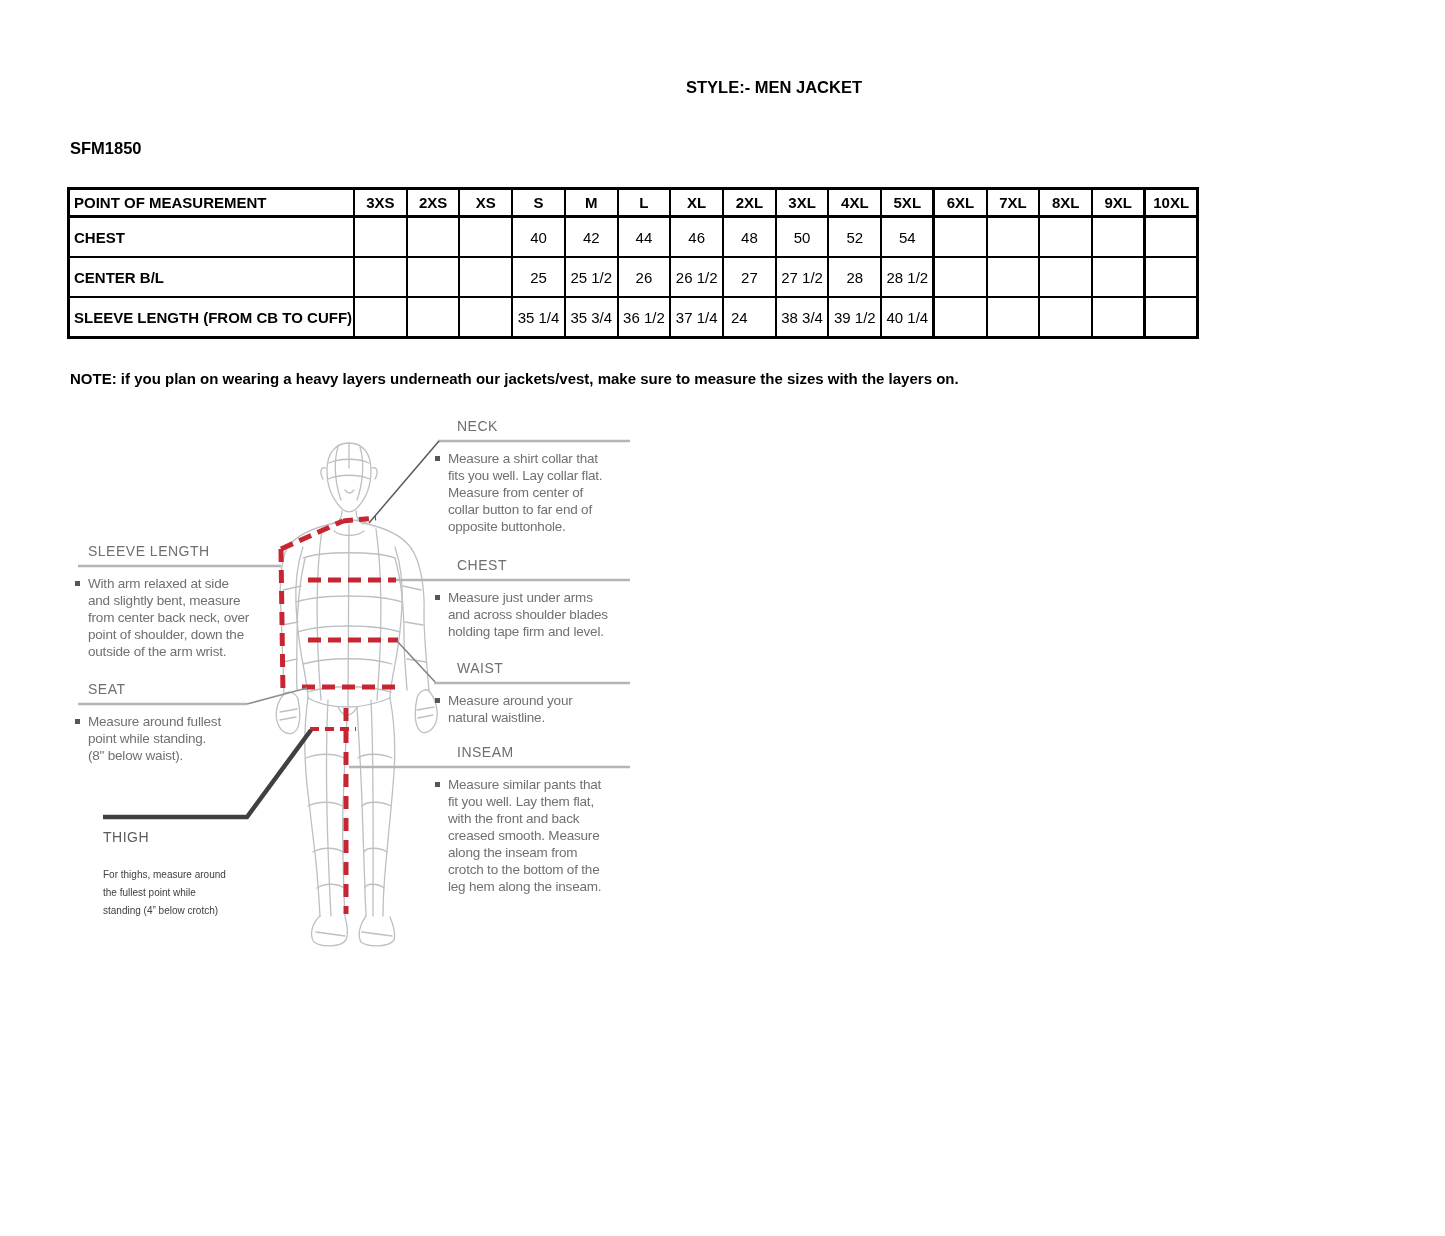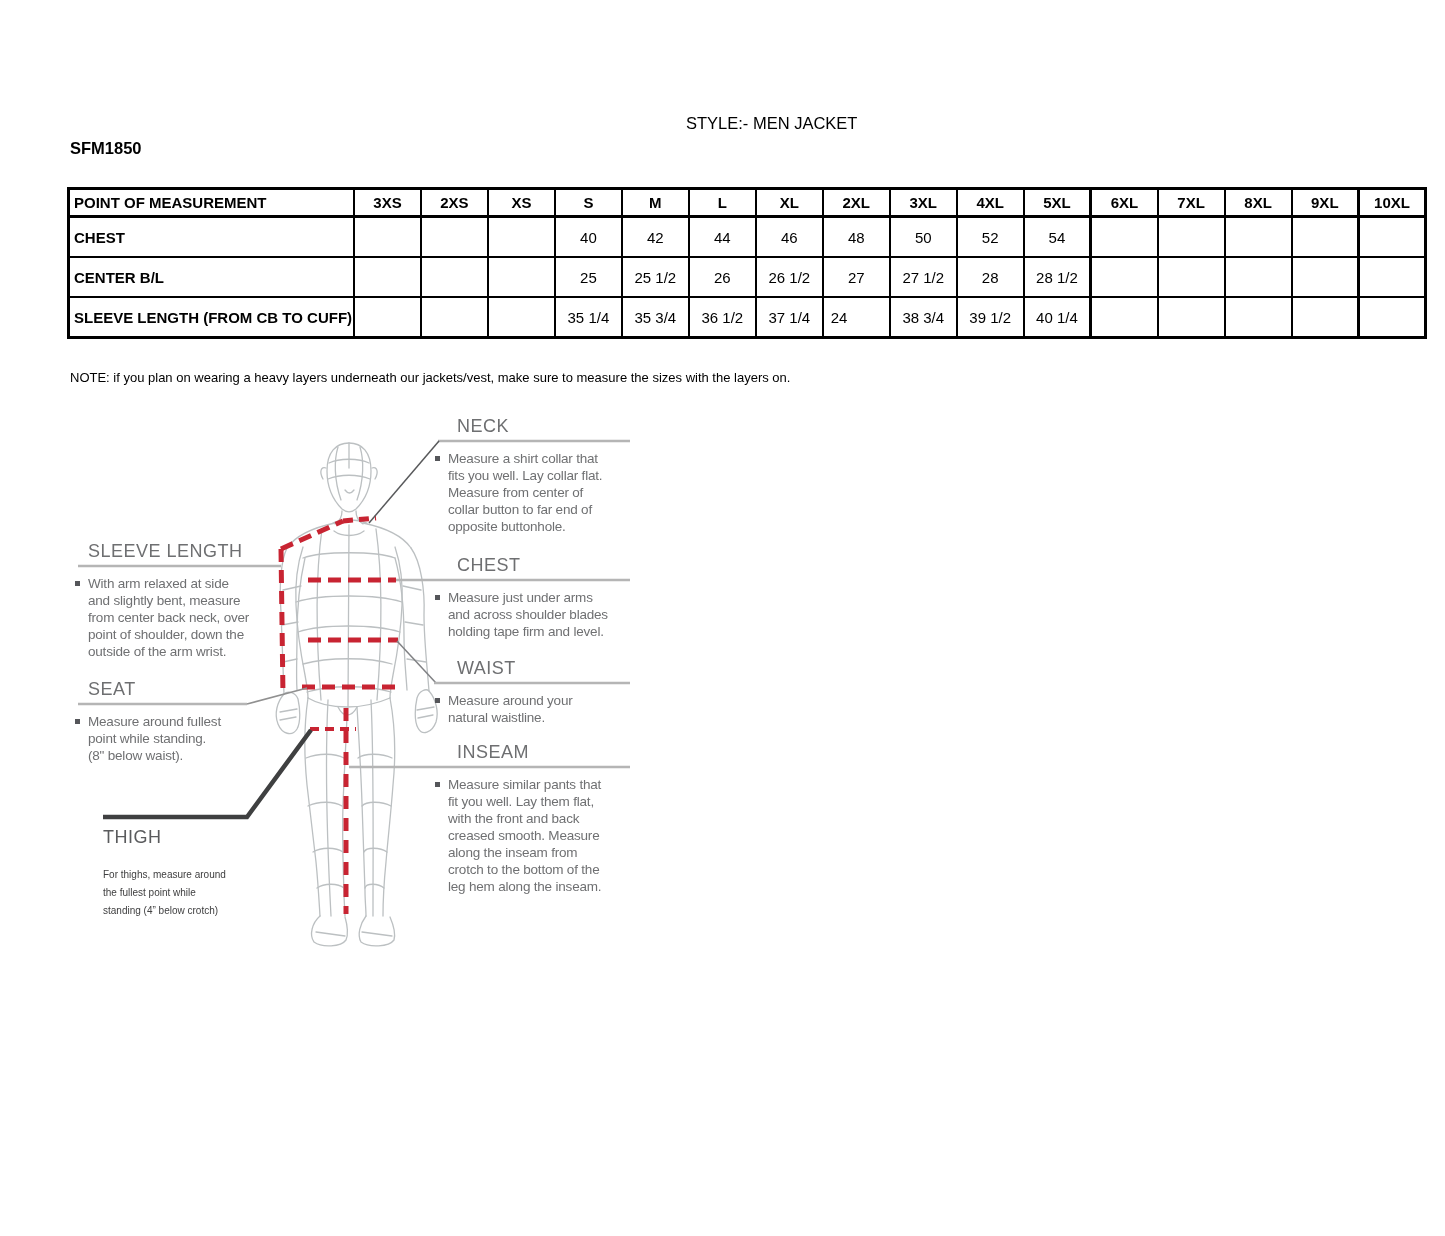--- a/index.html
+++ b/index.html
@@ -1,36 +1,36 @@
 <!DOCTYPE html>
 <html><head>
 <meta charset="utf-8">
 <style>
   html,body{margin:0;padding:0;background:#ffffff;}
   .page{position:relative;width:1445px;height:1236px;background:#ffffff;overflow:hidden;
         font-family:"Liberation Sans",sans-serif;color:#000;}
-  .doc-title{position:absolute;left:686px;top:78px;font-size:16.5px;font-weight:normal;letter-spacing:0px;margin-top:36px;}
+  .doc-title{position:absolute;left:686px;top:78px;font-size:16.5px;font-weight:bold;letter-spacing:0px;}
   .style-code{position:absolute;left:70px;top:139px;font-size:16.5px;font-weight:bold;}
-  .note{position:absolute;left:70px;top:370px;font-size:13px;font-weight:normal;}
+  .note{position:absolute;left:70px;top:370px;font-size:15px;font-weight:bold;}
 
   
-  table.size-table{position:absolute;left:67px;top:187px;width:1360px;border-collapse:collapse;
+  table.size-table{position:absolute;left:67px;top:187px;width:1132px;border-collapse:collapse;
         table-layout:fixed;border:3px solid #000;}
   table.size-table th,table.size-table td{border:2px solid #000;font-size:15px;text-align:center;
         padding:0;overflow:hidden;white-space:nowrap;}
   table.size-table thead th{height:25px;font-weight:bold;}
   table.size-table td{height:38px;font-weight:normal;}
   table.size-table .label-col{width:279px;text-align:left;padding-left:4px;font-weight:bold;}
   table.size-table thead th{border-bottom:3px solid #000;}
   table.size-table .thick-left{border-left:3px solid #000;}
   table.size-table td.align-left{text-align:left;padding-left:7px;}
 
   
   .sec{position:absolute;}
-  .sec-heading{font-size:18px;color:#6e6f71;letter-spacing:.5px;height:27px;line-height:24px;}
+  .sec-heading{font-size:14px;color:#6e6f71;letter-spacing:.5px;height:27px;line-height:24px;}
   .sec-body{margin-top:9px;font-size:13.5px;line-height:17px;color:#6f7072;letter-spacing:-.2px;
         white-space:pre-line;position:relative;}
   .sec-body.with-bullet::before{content:"";position:absolute;left:-13px;top:6px;width:5px;height:5px;background:#55565a;}
   .sec-right .sec-heading{margin-left:9px;}
   .sec-neck{left:448px;top:414px;}
   .sec-chest{left:448px;top:553px;}
   .sec-waist{left:448px;top:656px;}
   .sec-inseam{left:448px;top:740px;}
   .sec-sleeve-length{left:88px;top:539px;}
   .sec-seat{left:88px;top:677px;}

